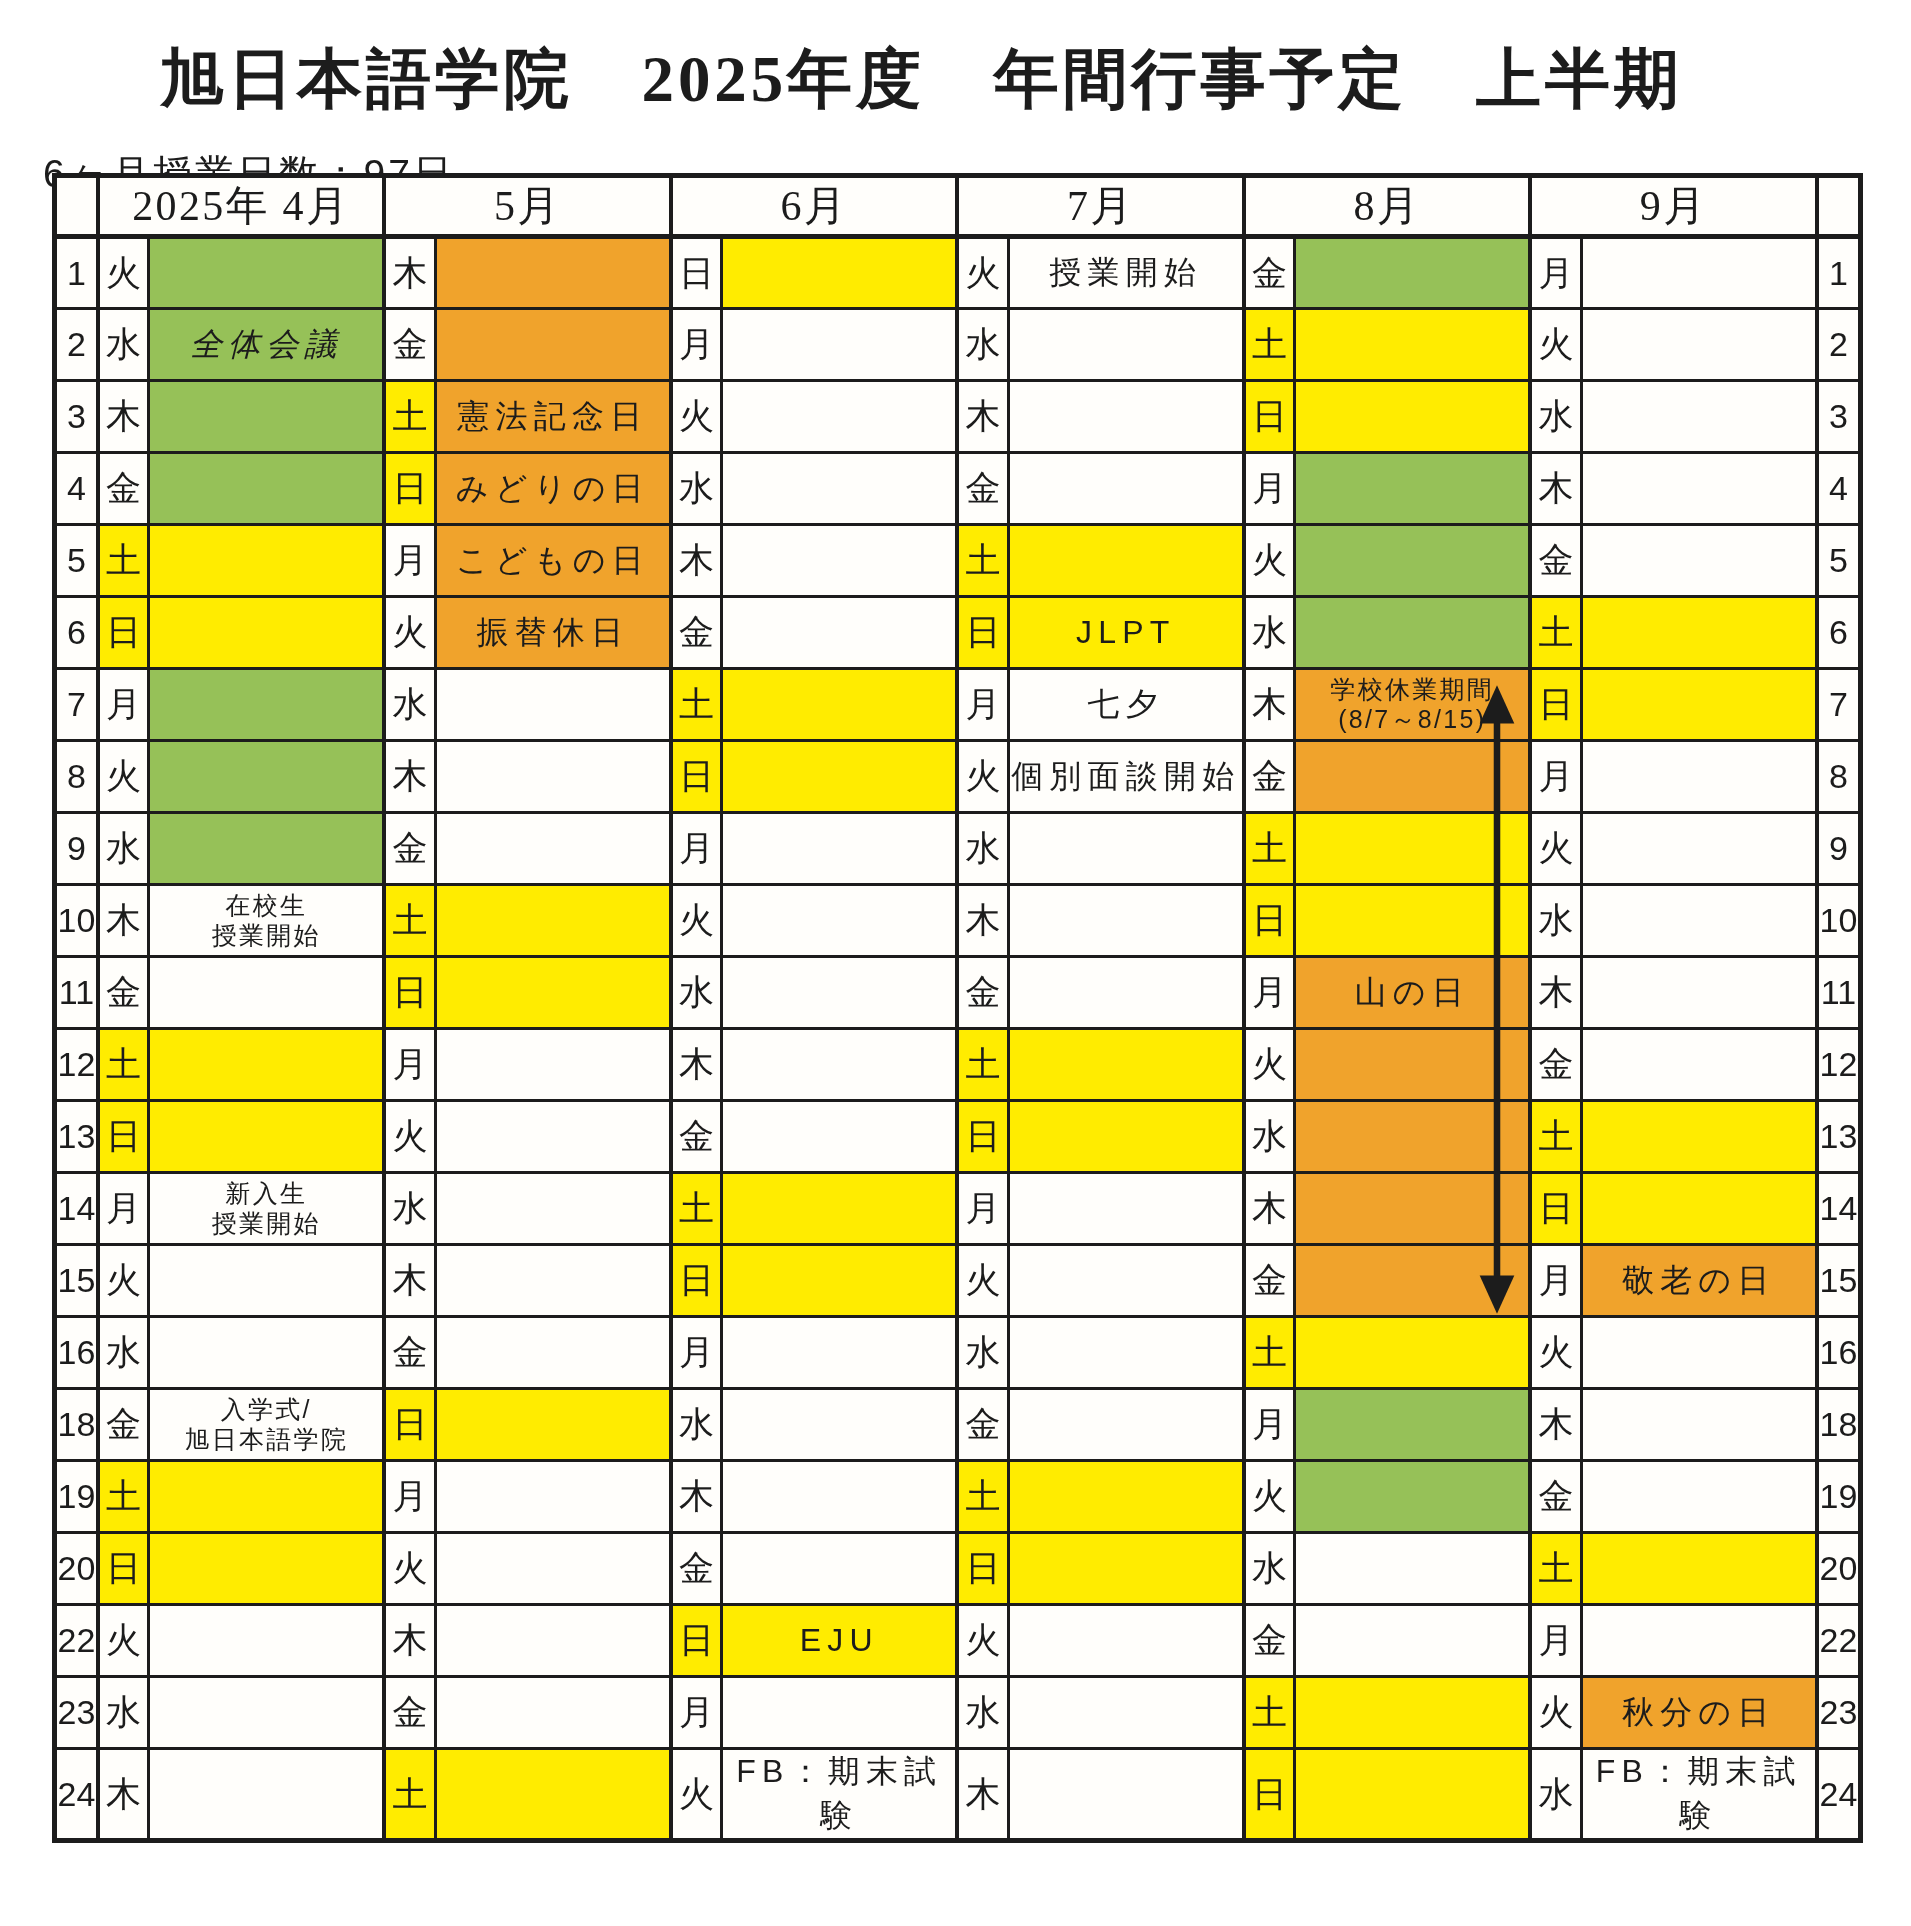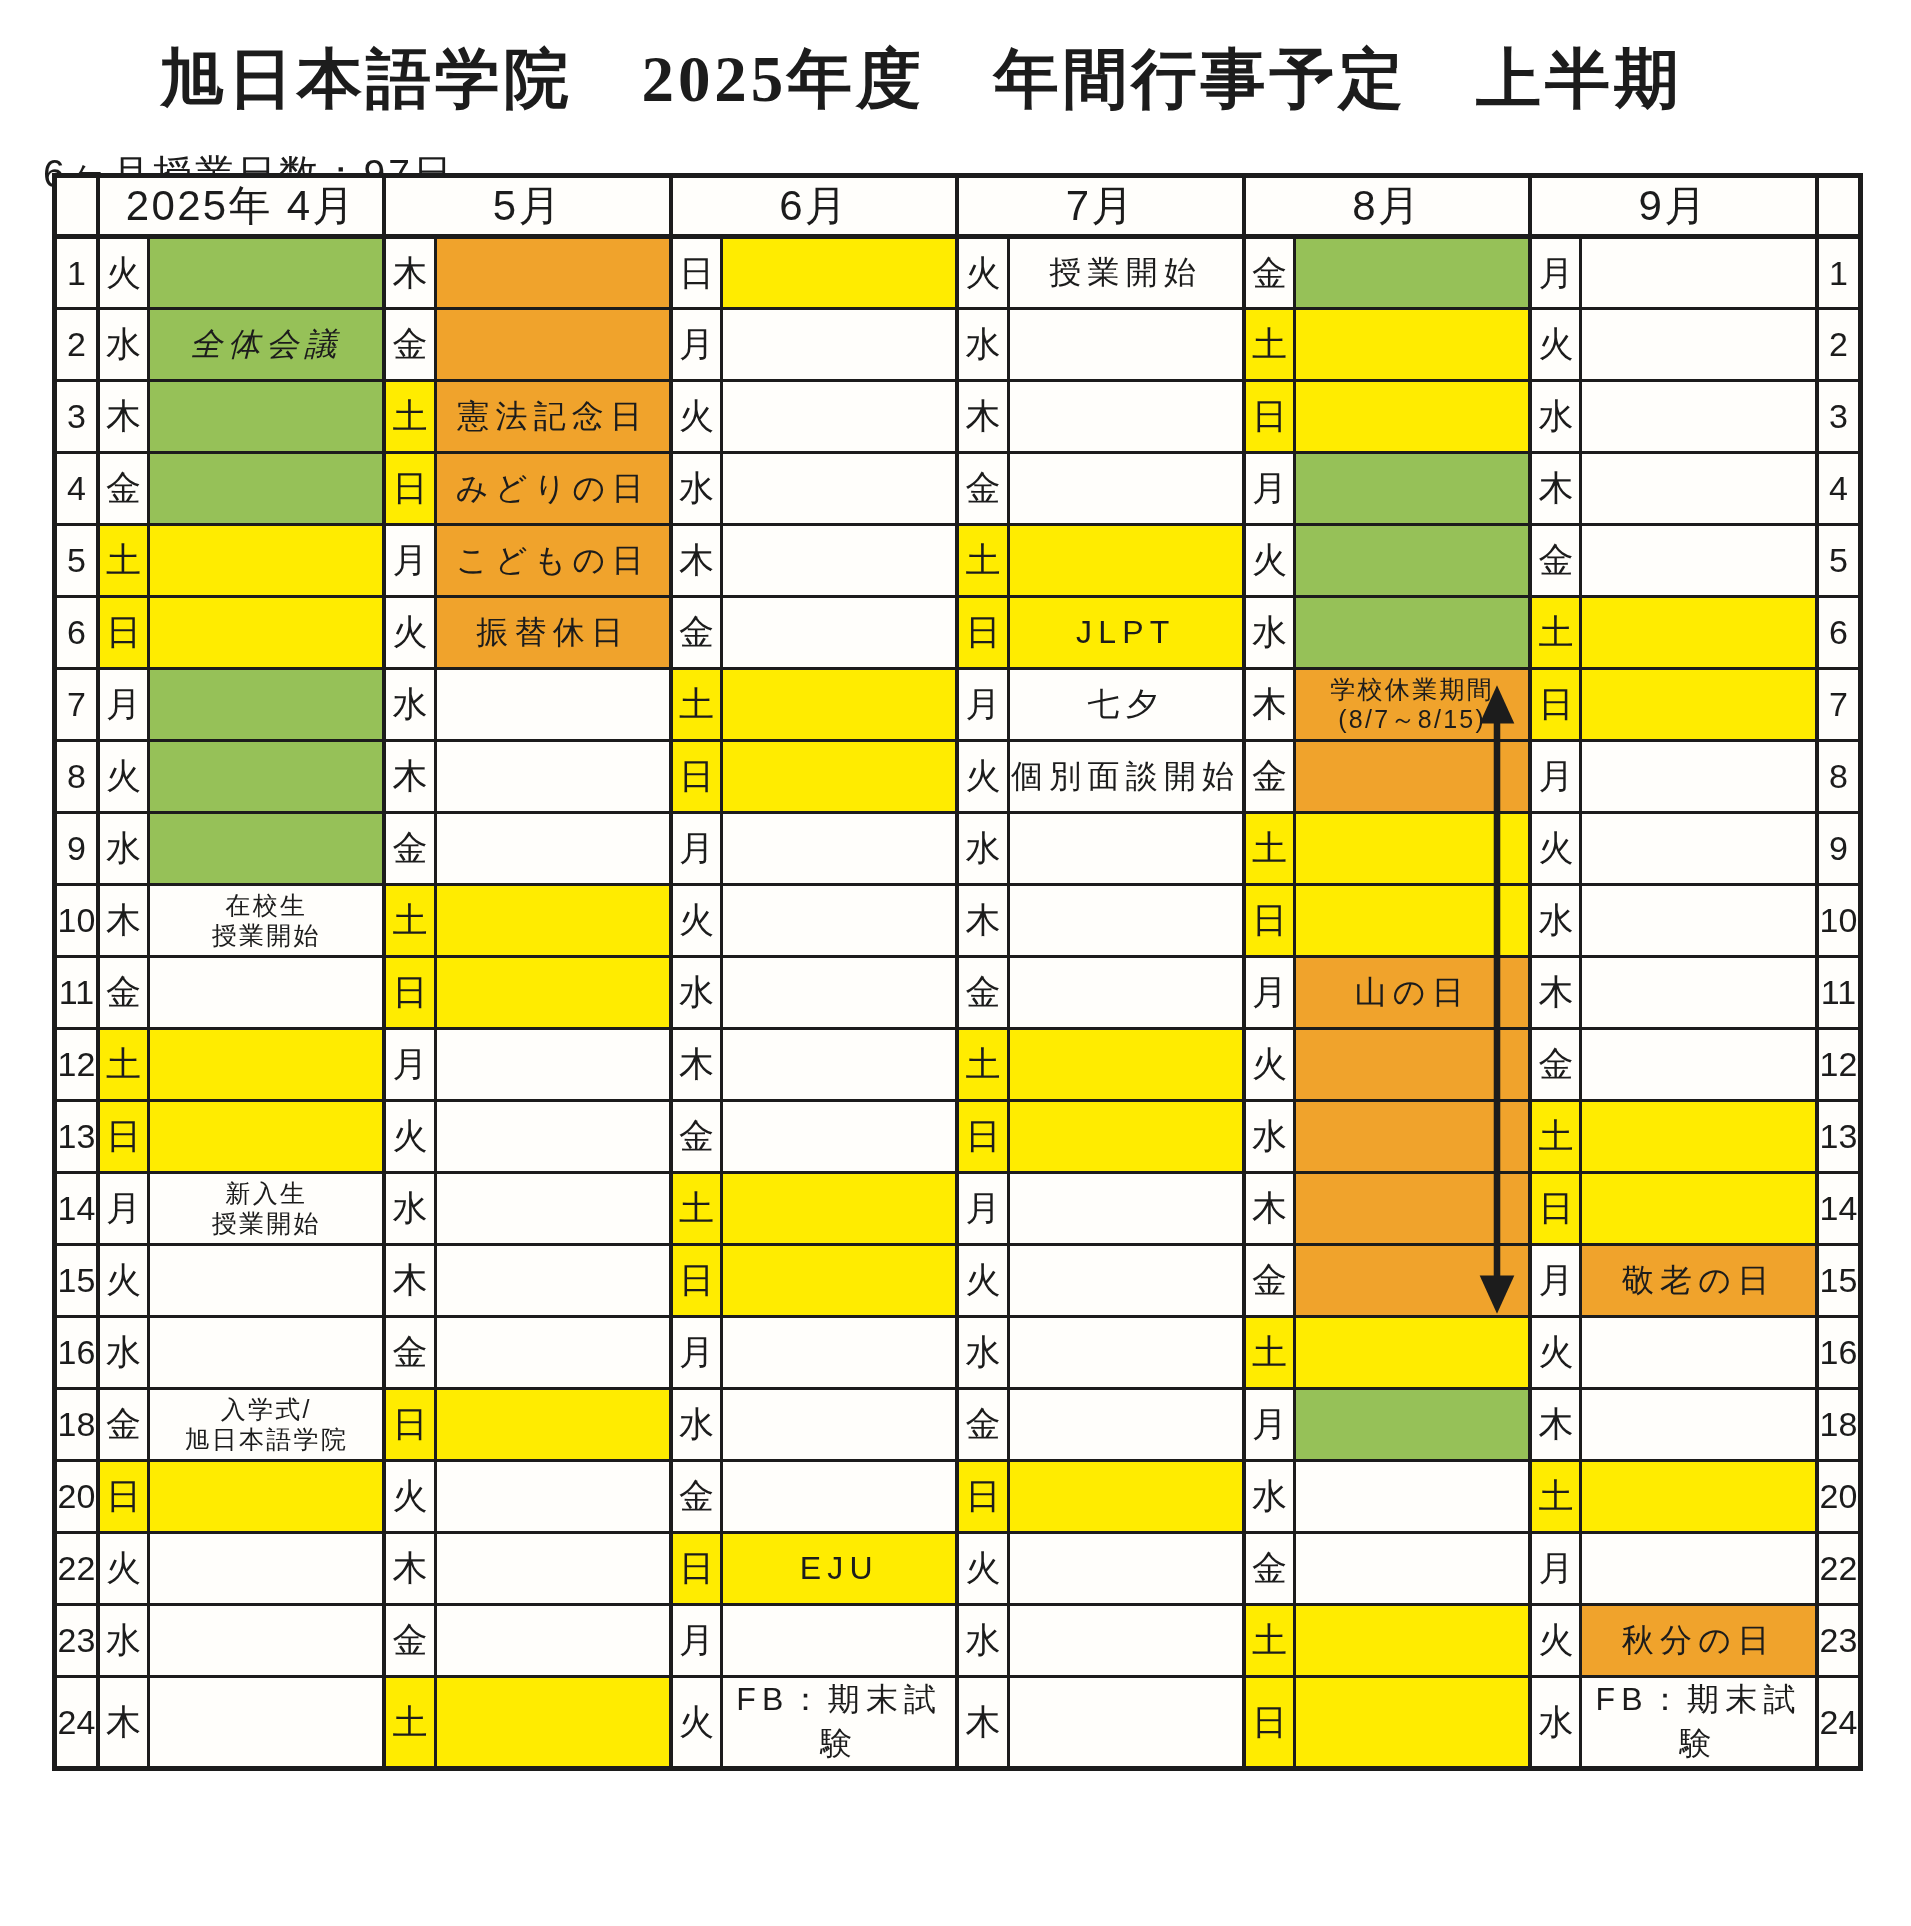--- a/index.html
+++ b/index.html
@@ -19,21 +19,21 @@
   .table-wrap{position:absolute;top:173px;left:52px;width:1811px;}
   table{
     border-collapse:collapse;table-layout:fixed;width:1811px;
     border:5.4px solid var(--line);
   }
   td{
     border:3.1px solid var(--line);padding:0;margin:0;
     text-align:center;vertical-align:middle;overflow:hidden;
     background:#fffefb;
   }
-  tr.hdr{height:47px;}
+  tr.hdr{height:47px;font-family:Liberation Serif, serif;}
   tr.day-row{height:72px;}
   tr.hdr td{border-bottom-width:5.4px;font-size:42px;letter-spacing:2.3px;}
   td.mb{border-left-width:4.2px;}
   td.dt{font-size:34px;}
   td.wk{font-size:35px;}
   td.ev{font-size:32px;letter-spacing:6.2px;}
   td.ev.two{font-size:25px;line-height:1.18;letter-spacing:2.3px;white-space:pre-line;}
   td.c-y{background:var(--yellow);}
   td.c-g{background:var(--green);font-style:italic;}
   td.c-o{background:var(--orange);text-align:center;}
@@ -346,20 +346,36 @@
           <td class="ev"></td>
           <td class="wk mb">金</td>
           <td class="ev"></td>
           <td class="wk mb">月</td>
           <td class="ev c-g"></td>
           <td class="wk mb">木</td>
           <td class="ev"></td>
           <td class="dt mb">18</td>
         </tr>
         <tr class="day-row">
+          <td class="dt">19</td>
+          <td class="wk mb c-y">土</td>
+          <td class="ev c-y"></td>
+          <td class="wk mb">月</td>
+          <td class="ev"></td>
+          <td class="wk mb">木</td>
+          <td class="ev"></td>
+          <td class="wk mb c-y">土</td>
+          <td class="ev c-y"></td>
+          <td class="wk mb">火</td>
+          <td class="ev c-g"></td>
+          <td class="wk mb">金</td>
+          <td class="ev"></td>
+          <td class="dt mb">19</td>
+        </tr>
+        <tr class="day-row">
           <td class="dt">20</td>
           <td class="wk mb c-y">日</td>
           <td class="ev c-y"></td>
           <td class="wk mb">火</td>
           <td class="ev"></td>
           <td class="wk mb">金</td>
           <td class="ev"></td>
           <td class="wk mb c-y">日</td>
           <td class="ev c-y"></td>
           <td class="wk mb">水</td>

